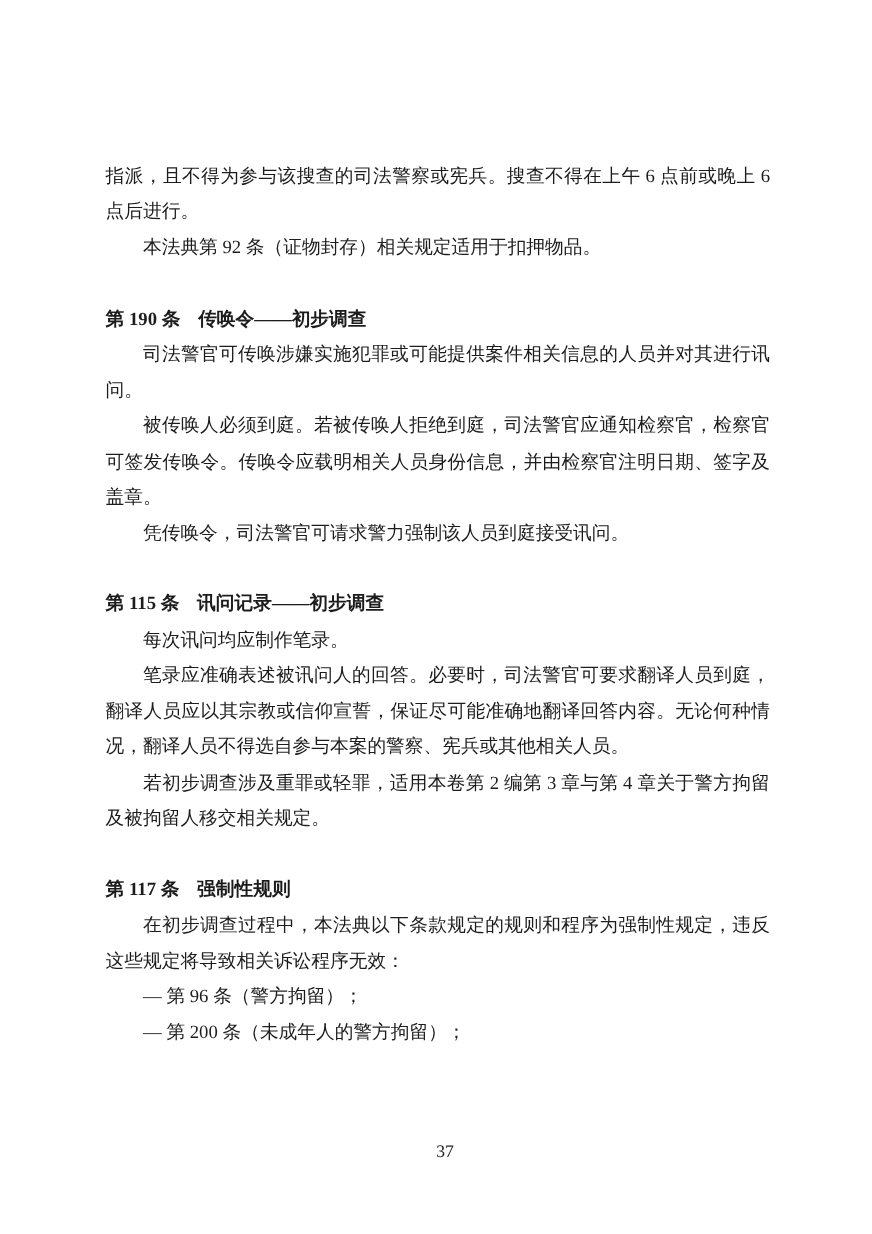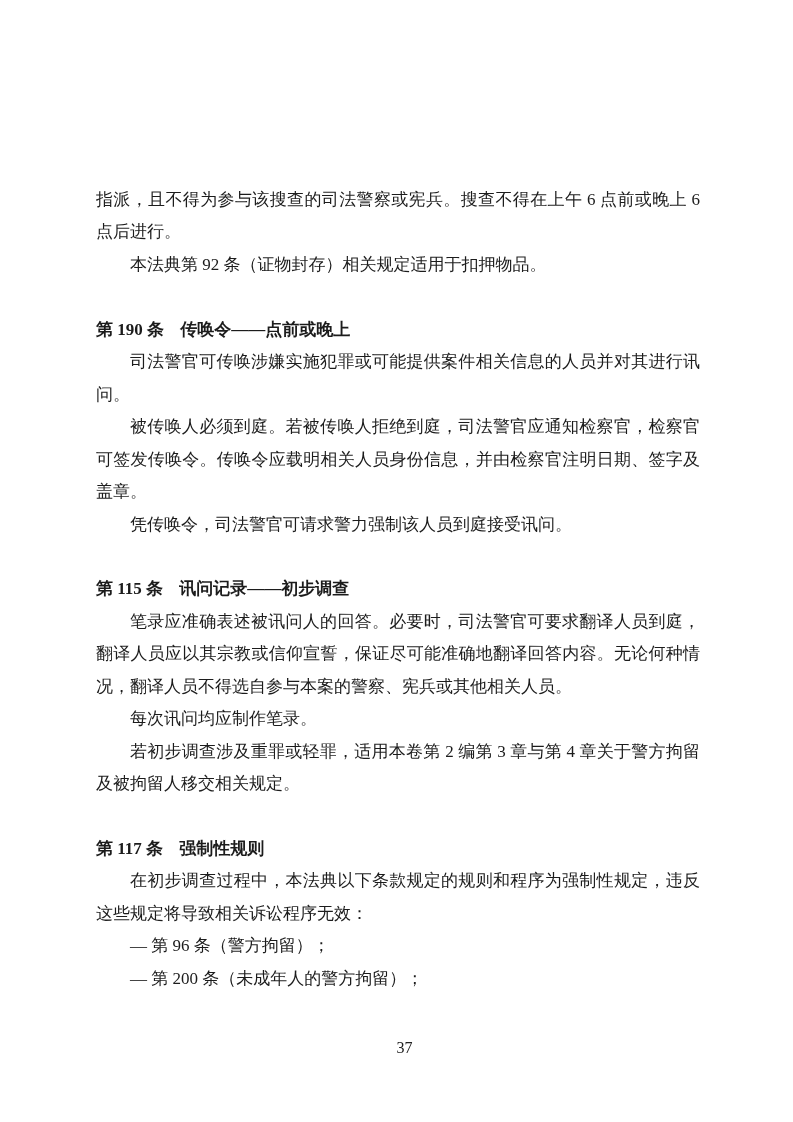--- a/index.html
+++ b/index.html
@@ -17,21 +17,20 @@
     color: #1c1c1c;
   }
   .content {
     position: absolute;
     left: 96px;
     top: 144px;
     width: 604px;
     font-size: 17px;
     line-height: 32.45px;
     text-align: justify;
-    margin-top: 40px;
   }
   .para {
     margin: 0;
     text-indent: 2em;
   }
   .para.no-indent {
     text-indent: 0;
   }
   .article-heading {
     margin: 32.45px 0 0 0;
@@ -61,31 +60,31 @@
 </head>
 <body>
 
 <div class="page">
   <div class="content">
 
     <p class="para no-indent">指派，且不得为参与该搜查的司法警察或宪兵。搜查不得在上午 6 点前或晚上 6 点后进行。</p>
     <p class="para">本法典第 92 条（证物封存）相关规定适用于扣押物品。</p>
 
     <h2 class="article-heading">
-      <span>第 190 条</span><span class="article-title">传唤令——点前或晚上</span>
+      <span>第 190 条</span><span class="article-title">传唤令——初步调查</span>
     </h2>
     <p class="para">司法警官可传唤涉嫌实施犯罪或可能提供案件相关信息的人员并对其进行讯问。</p>
     <p class="para">被传唤人必须到庭。若被传唤人拒绝到庭，司法警官应通知检察官，检察官可签发传唤令。传唤令应载明相关人员身份信息，并由检察官注明日期、签字及盖章。</p>
     <p class="para">凭传唤令，司法警官可请求警力强制该人员到庭接受讯问。</p>
 
     <h2 class="article-heading">
       <span>第 115 条</span><span class="article-title">讯问记录——初步调查</span>
     </h2>
+    <p class="para">每次讯问均应制作笔录。</p>
     <p class="para">笔录应准确表述被讯问人的回答。必要时，司法警官可要求翻译人员到庭，翻译人员应以其宗教或信仰宣誓，保证尽可能准确地翻译回答内容。无论何种情况，翻译人员不得选自参与本案的警察、宪兵或其他相关人员。</p>
-    <p class="para">每次讯问均应制作笔录。</p>
 
     <p class="para">若初步调查涉及重罪或轻罪，适用本卷第 2 编第 3 章与第 4 章关于警方拘留及被拘留人移交相关规定。</p>
 
     <h2 class="article-heading">
       <span>第 117 条</span><span class="article-title">强制性规则</span>
     </h2>
     <p class="para">在初步调查过程中，本法典以下条款规定的规则和程序为强制性规定，违反这些规定将导致相关诉讼程序无效：</p>
     <p class="list-item">— 第 96 条（警方拘留）；</p>
     <p class="list-item">— 第 200 条（未成年人的警方拘留）；</p>
 

